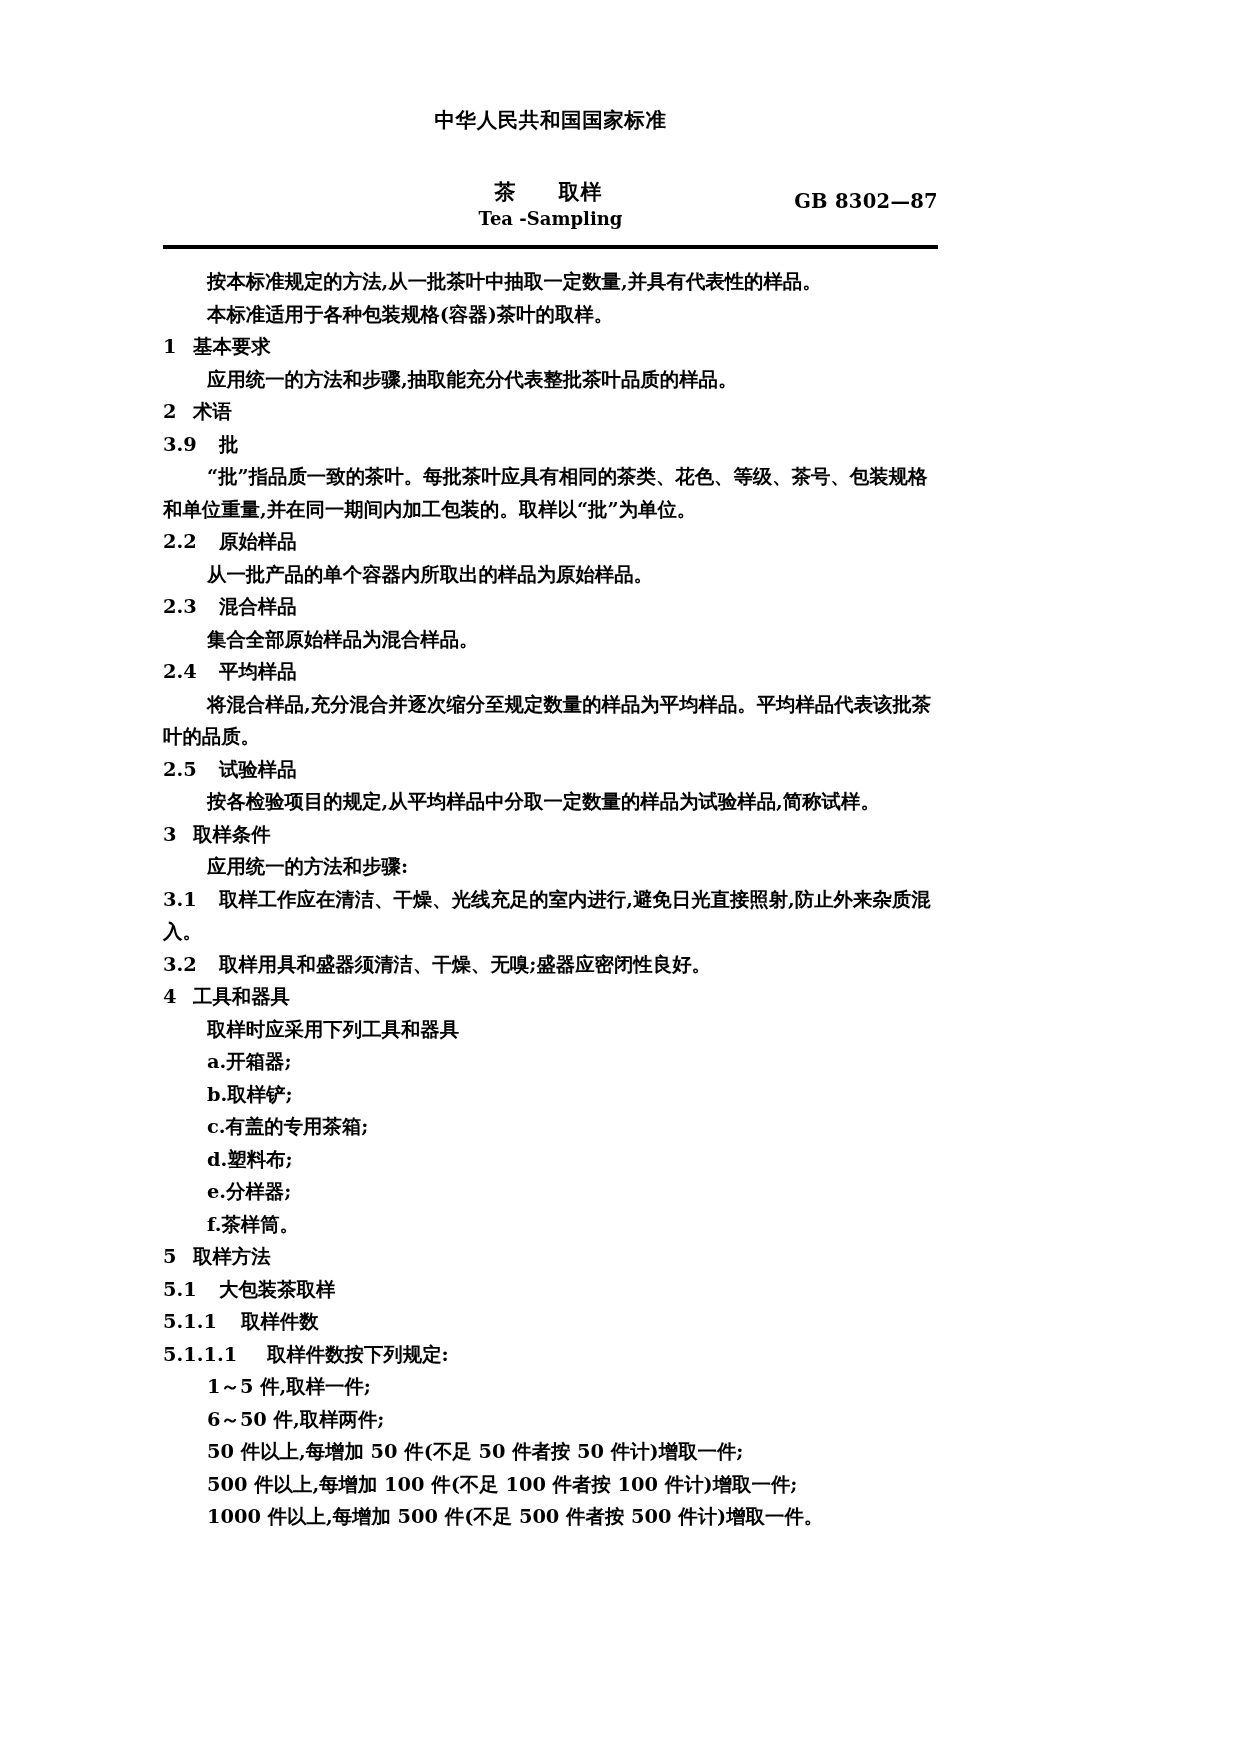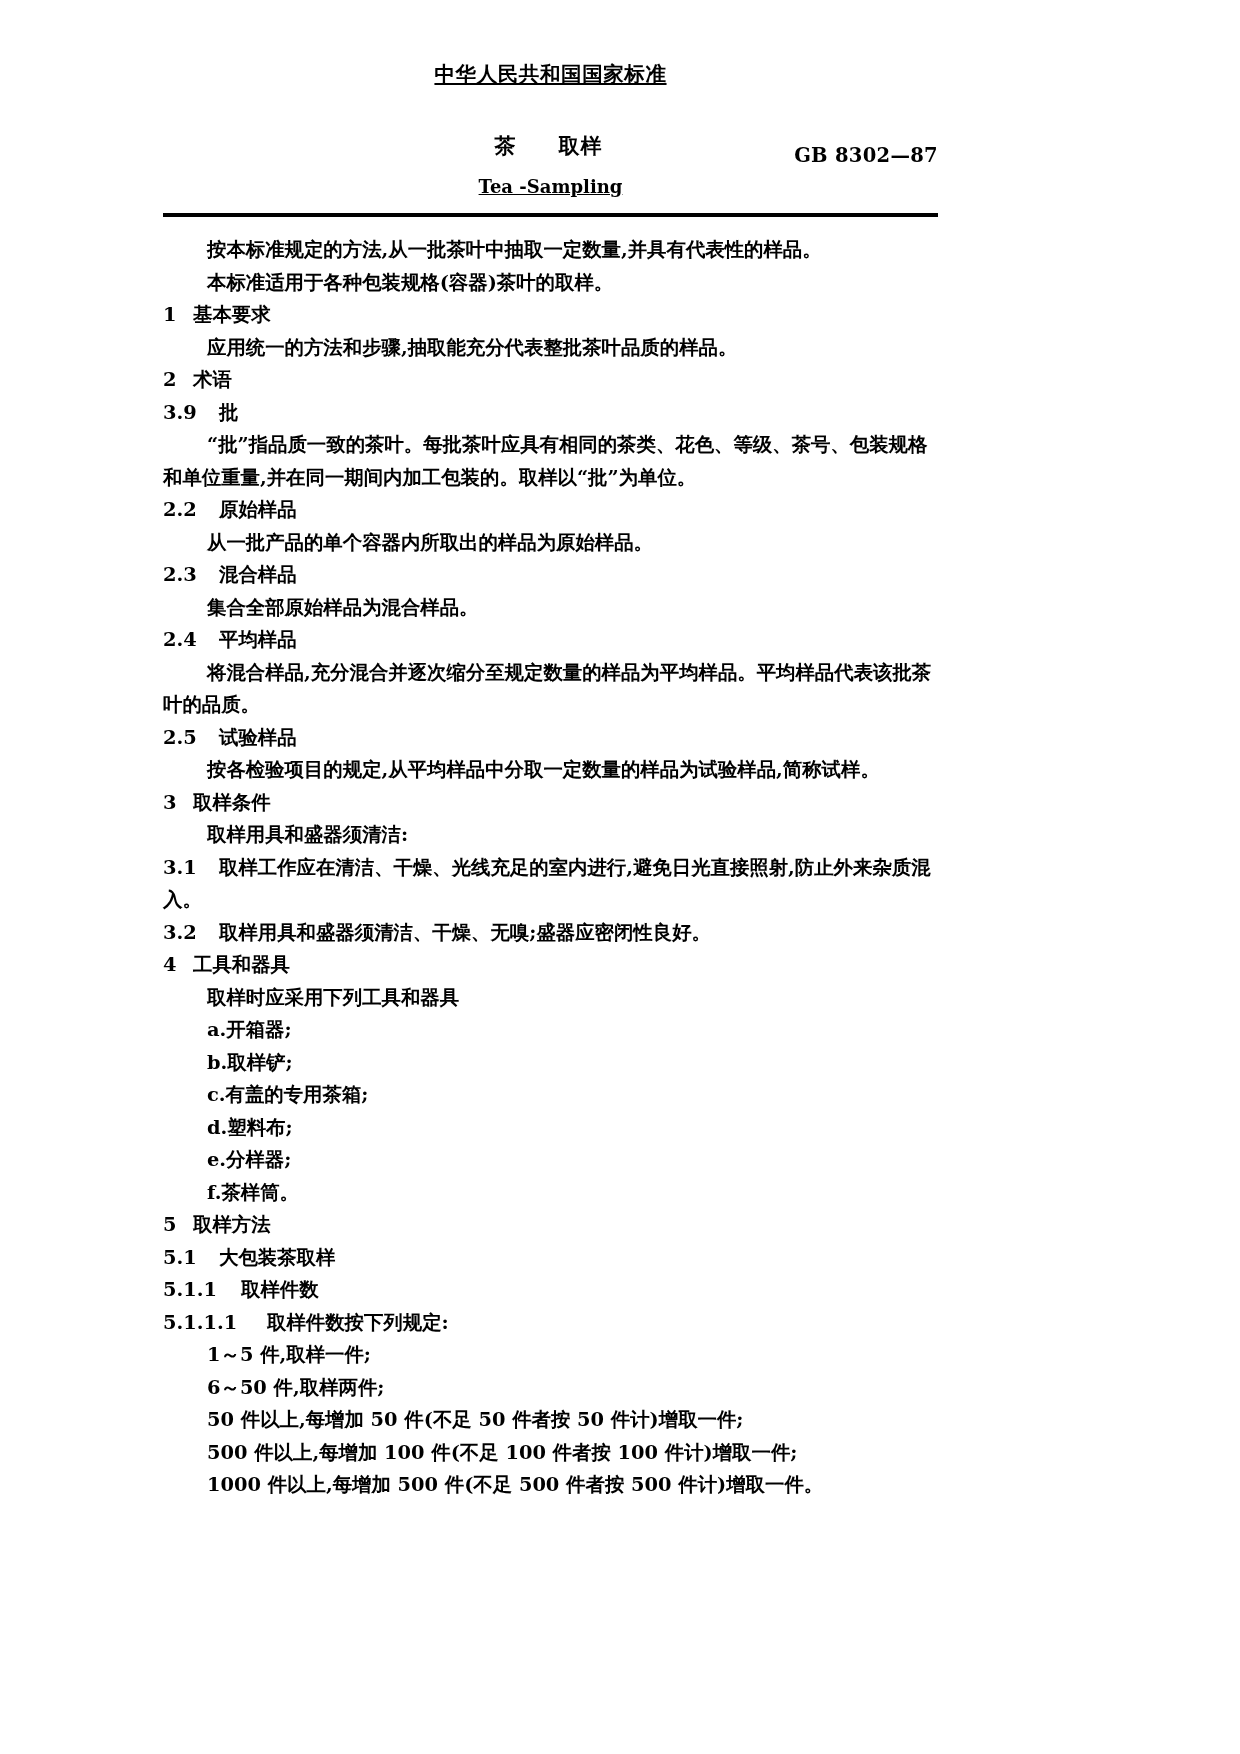--- a/index.html
+++ b/index.html
@@ -25,22 +25,21 @@
   }
   .content {
     position: absolute;
     left: 163px;
     top: 0;
     width: 775px;
   }
 
   
   .doc-head {
-    padding-top: 60px;
-    text-decoration: underline;
+    padding-top: 106px;
   }
   .national-title {
     text-align: center;
     font-size: 20.5px;
     font-weight: 700;
     letter-spacing: 0.6px;
     font-family: "DejaVu Serif", "Liberation Serif", serif;
   }
   .title-row {
     position: relative;
@@ -63,21 +62,20 @@
     position: absolute;
     right: 0;
     top: 12px;
     font-size: 19.5px;
     font-weight: 700;
     font-family: "DejaVu Serif", "Liberation Serif", serif;
     letter-spacing: 0.3px;
   }
   .en-title {
     text-align: center;
-    margin-top: 14px;
     font-size: 18px;
     font-weight: 700;
     font-family: "DejaVu Serif", "Liberation Serif", serif;
   }
   .rule {
     margin-top: 16px;
     border-top: 4px solid #000;
     height: 0;
     width: 775px;
   }
@@ -170,21 +168,21 @@
       <div class="line"><span class="num-wide">2.3</span><span>混合样品</span></div>
       <div class="para indent2">集合全部原始样品为混合样品。</div>
 
       <div class="line"><span class="num-wide">2.4</span><span>平均样品</span></div>
       <div class="wrapped" style="text-indent:44px;">将混合样品,充分混合并逐次缩分至规定数量的样品为平均样品。平均样品代表该批茶叶的品质。</div>
 
       <div class="line"><span class="num-wide">2.5</span><span>试验样品</span></div>
       <div class="wrapped" style="text-indent:44px;">按各检验项目的规定,从平均样品中分取一定数量的样品为试验样品,简称试样。</div>
 
       <div class="line"><span class="num">3</span><span>取样条件</span></div>
-      <div class="para indent2">取样用具和盛器须清洁:</div>
+      <div class="para indent2">应用统一的方法和步骤:</div>
 
       <div class="wrapped"><span class="num-wide">3.1</span><span>取样工作应在清洁、干燥、光线充足的室内进行,避免日光直接照射,防止外来杂质混入。</span></div>
 
       <div class="wrapped"><span class="num-wide">3.2</span><span>取样用具和盛器须清洁、干燥、无嗅;盛器应密闭性良好。</span></div>
 
       <div class="line"><span class="num">4</span><span>工具和器具</span></div>
       <div class="para indent2">取样时应采用下列工具和器具</div>
 
       <div class="listitem">a.开箱器;</div>
       <div class="listitem">b.取样铲;</div>

